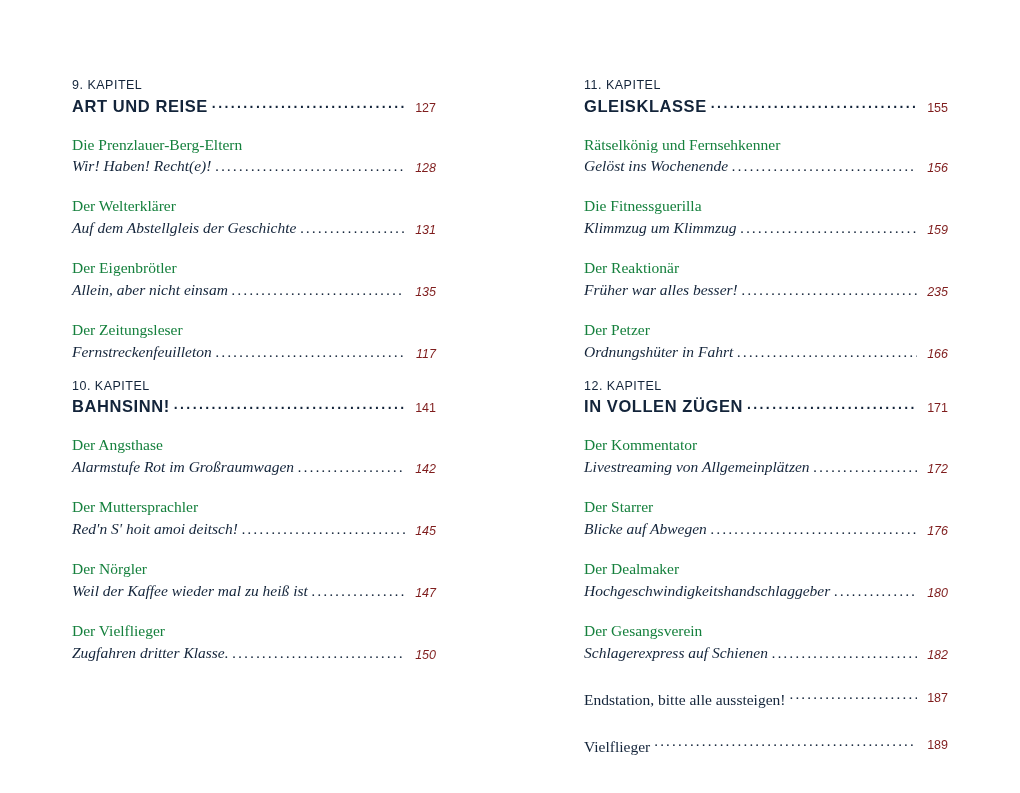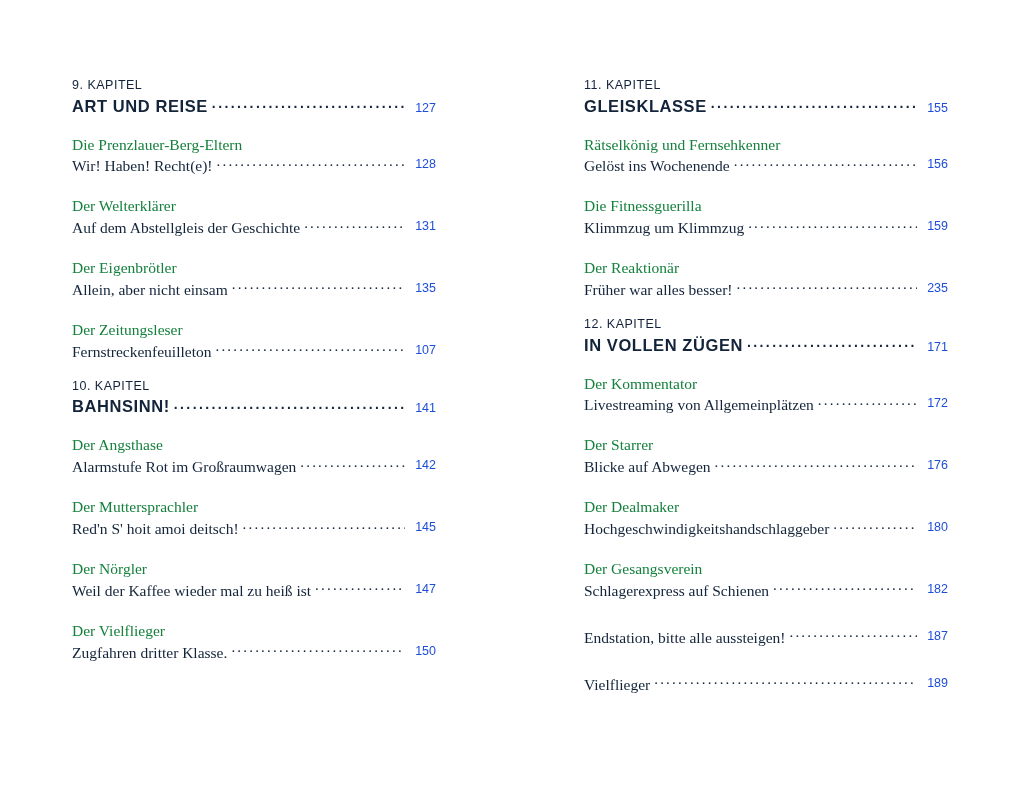--- a/index.html
+++ b/index.html
@@ -59,21 +59,22 @@
   .entry {
     margin-top: 19px;
   }
   .entry-title {
     font-size: 15.5px;
     line-height: 1.35;
     color: #15803d;
   }
   .entry-sub-line {
     display: flex;
-    align-items: flex-start;
+    align-items: flex-end;
+    font-style: italic;
     font-size: 15.5px;
     line-height: 1.35;
     color: #13243a;
     margin-top: 1px;
   }
   .entry-sub {
     white-space: nowrap;
   }
   .plain-line {
     display: flex;
@@ -105,21 +106,21 @@
   }
   .chapter-titleline .leader::after {
     font-family: "Liberation Sans", sans-serif;
     font-weight: bold;
     letter-spacing: 2.4px;
     font-size: 14px;
   }
   .page-num {
     font-family: "Liberation Sans", sans-serif;
     font-size: 12.5px;
-    color: #1d4ed8;
+    color: #7f1d1d;
     flex: 0 0 auto;
     min-width: 26px;
     text-align: right;
   }
   .chapter-titleline .page-num {
     font-weight: normal;
     letter-spacing: 0;
   }
   .spacer-block { height: 16px; }
 </style>
@@ -164,21 +165,21 @@
         <span class="leader"></span>
         <span class="page-num">135</span>
       </div>
     </div>
 
     <div class="entry">
       <div class="entry-title">Der Zeitungsleser</div>
       <div class="entry-sub-line">
         <span class="entry-sub">Fernstreckenfeuilleton</span>
         <span class="leader"></span>
-        <span class="page-num">107</span>
+        <span class="page-num">117</span>
       </div>
     </div>
 
     <div class="spacer-block"></div>
 
     <div class="chapter">
       <div class="chapter-kicker">10. KAPITEL</div>
       <div class="chapter-titleline">
         <span class="chapter-title">BAHNSINN!</span>
         <span class="leader"></span>
@@ -255,20 +256,28 @@
 
     <div class="entry">
       <div class="entry-title">Der Reaktionär</div>
       <div class="entry-sub-line">
         <span class="entry-sub">Früher war alles besser!</span>
         <span class="leader"></span>
         <span class="page-num">235</span>
       </div>
     </div>
 
+    <div class="entry">
+      <div class="entry-title">Der Petzer</div>
+      <div class="entry-sub-line">
+        <span class="entry-sub">Ordnungshüter in Fahrt</span>
+        <span class="leader"></span>
+        <span class="page-num">166</span>
+      </div>
+    </div>
 
     <div class="spacer-block"></div>
 
     <div class="chapter">
       <div class="chapter-kicker">12. KAPITEL</div>
       <div class="chapter-titleline">
         <span class="chapter-title">IN VOLLEN ZÜGEN</span>
         <span class="leader"></span>
         <span class="page-num">171</span>
       </div>

